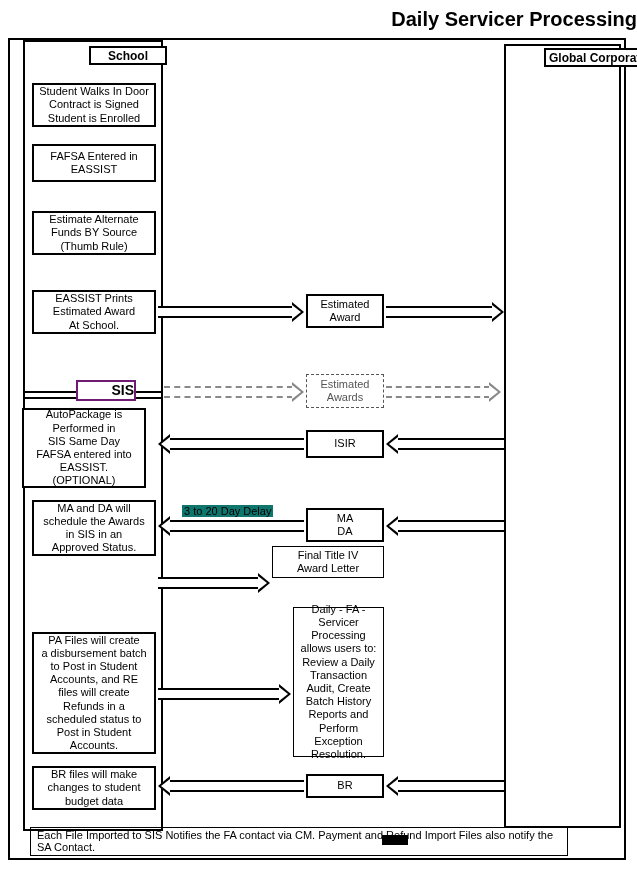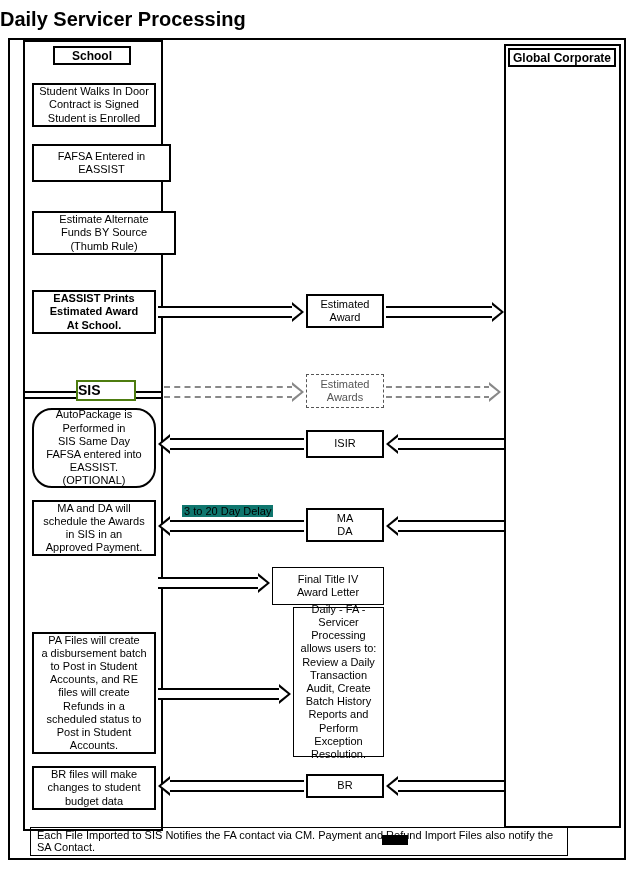--- a/index.html
+++ b/index.html
@@ -12,21 +12,21 @@
     width: 637px;
     height: 869px;
     background: #fff;
     font-family: Arial, Helvetica, sans-serif;
   }
   .title {
     position: absolute;
     top: 8px;
     left: 0;
     width: 637px;
-    text-align: left;
+    text-align: right;
     font-size: 20px;
     font-weight: bold;
   }
   .frame {
     position: absolute;
     left: 8px;
     top: 38px;
     width: 618px;
     height: 822px;
     border: 2px solid #000;
@@ -56,41 +56,42 @@
     position: absolute;
     border: 2px solid #000;
     background: #fff;
     font-size: 12px;
     font-weight: bold;
     text-align: center;
     display: flex;
     align-items: center;
     justify-content: center;
     box-sizing: border-box;
+    margin-left: 36px;
   }
   .school-header { left: 43px; top: 6px; width: 78px; height: 19px; }
   .global-header { left: 498px; top: 8px; width: 108px; height: 19px; }
 
   .sis-header-bar {
     position: absolute;
     left: 13px;
     top: 355px;
     width: 140px;
   }
   .sis-header-bar .line1 { position:absolute; top:-4px; left:0; width:140px; border-top:2px solid #000; }
   .sis-header-bar .line2 { position:absolute; top: 2px; left:0; width:140px; border-top:2px solid #000; }
   .sis-label {
     position: absolute;
     left: 53px;
     top: -15px;
     width: 60px;
     height: 21px;
-    border: 2px solid #4d7c0f;
-    background: #fff;
-    text-align: left;
+    border: 2px solid #701a75;
+    background: #fff;
+    text-align: right;
     font-size: 14px;
     font-weight: bold;
     box-sizing: border-box;
     line-height: 17px;
   }
 
   .box {
     position: absolute;
     border: 2px solid #000;
     box-sizing: border-box;
@@ -190,60 +191,60 @@
 
     <div class="sis-header-bar">
       <div class="line1"></div>
       <div class="line2"></div>
       <div class="sis-label">SIS</div>
     </div>
 
     <div class="box" style="left:22px; top:43px;  width:124px; height:44px;">Student Walks In Door
 Contract is Signed
 Student is Enrolled</div>
-    <div class="box" style="left:22px; top:104px; width:139px; height:38px;">FAFSA Entered in
+    <div class="box" style="left:22px; top:104px; width:124px; height:38px;">FAFSA Entered in
 EASSIST</div>
-    <div class="box" style="left:22px; top:171px; width:144px; height:44px;">Estimate Alternate
+    <div class="box" style="left:22px; top:171px; width:124px; height:44px;">Estimate Alternate
 Funds BY Source
 (Thumb Rule)</div>
-    <div class="box" style="left:22px; top:250px; width:124px; height:44px;font-weight:bold;">EASSIST Prints
+    <div class="box" style="left:22px; top:250px; width:124px; height:44px;">EASSIST Prints
 Estimated Award
 At School.</div>
 
-    <div class="box" style="left:22px; top:368px; width:124px; height:80px;border-radius:20px;">AutoPackage is
+    <div class="box" style="left:12px; top:368px; width:124px; height:80px;">AutoPackage is
 Performed in
 SIS Same Day
 FAFSA entered into
 EASSIST.
 (OPTIONAL)</div>
     <div class="box" style="left:22px; top:460px; width:124px; height:56px;">MA and  DA will
 schedule the Awards
 in SIS in an
-Approved Payment.</div>
+Approved Status.</div>
     <div class="box" style="left:22px; top:592px; width:124px; height:122px;">PA Files will create
 a disbursement batch
 to Post in Student
 Accounts, and  RE
 files will create
 Refunds in a
 scheduled status to
 Post in Student
 Accounts.</div>
     <div class="box" style="left:22px; top:726px; width:124px; height:44px;">BR files will make
 changes to student
 budget data</div>
 
     <div class="box" style="left:296px; top:254px; width:78px; height:34px;">Estimated
 Award</div>
     <div class="box dashed inner" style="left:296px; top:334px; width:78px; height:34px;">Estimated
 Awards</div>
     <div class="box" style="left:296px; top:390px; width:78px; height:28px;">ISIR</div>
     <div class="box" style="left:296px; top:468px; width:78px; height:34px;">MA
 DA</div>
-    <div class="box inner" style="left:262px; top:527px; width:112px; height:38px;">Final Title IV
+    <div class="box inner" style="left:262px; top:506px; width:112px; height:32px;">Final Title IV
 Award Letter</div>
     <div class="box inner" style="left:283px; top:567px; width:91px; height:150px;">Daily - FA -
 Servicer
 Processing
 allows users to:
 Review a Daily
 Transaction
 Audit, Create
 Batch History
 Reports and

